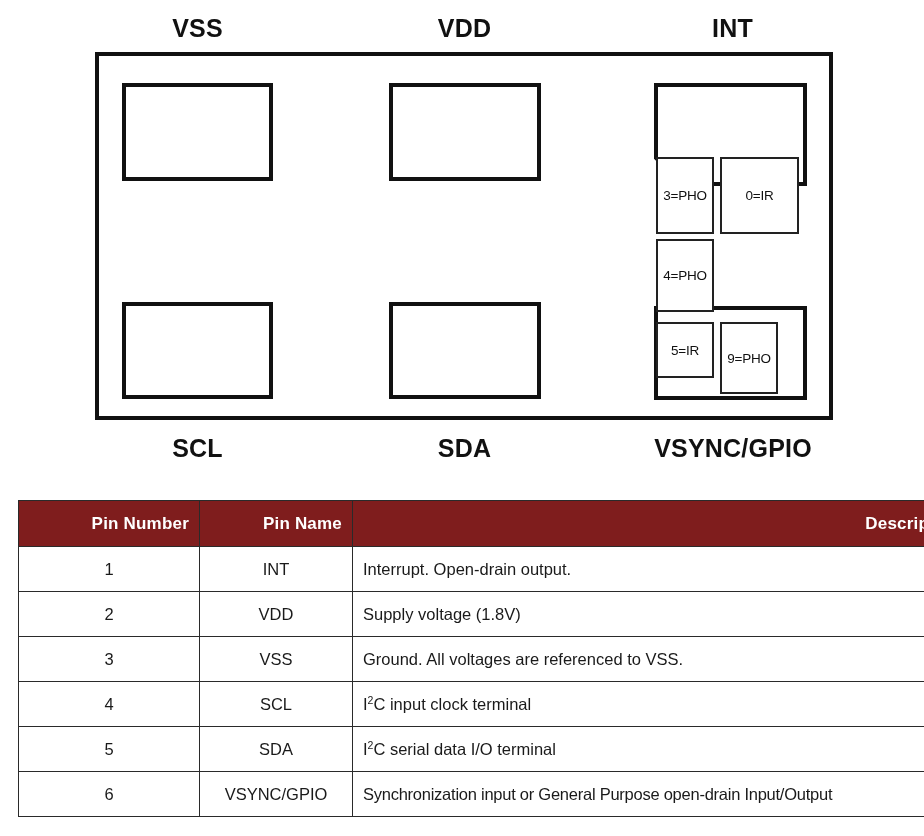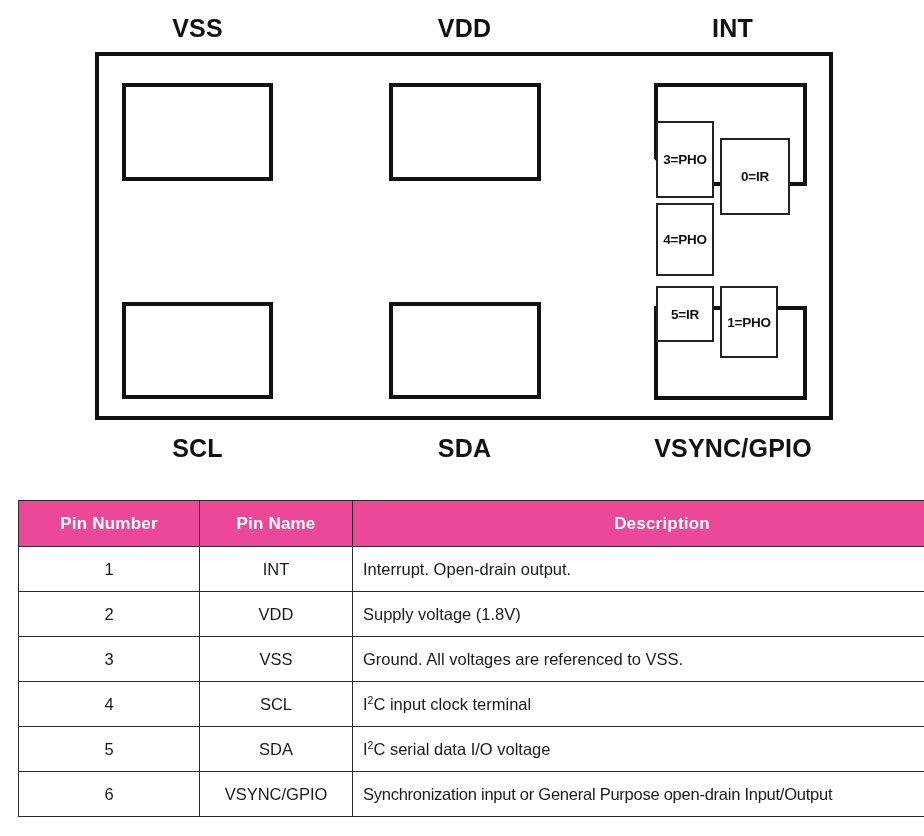--- a/index.html
+++ b/index.html
@@ -70,23 +70,24 @@
   
   .cell {
     position: absolute;
     box-sizing: border-box;
     border: 2px solid #222;
     background: #fff;
     display: flex;
     align-items: center;
     justify-content: center;
     font-size: 13.5px;
-    font-weight: bold;
+    font-weight: normal;
     color: #111;
     letter-spacing: -0.2px;
+    margin-top: 36px;
   }
 
   
   #pin-table-wrap {
     position: absolute;
     left: 18px;
     top: 500px;
     width: 890px;
   }
   table.pin-table {
@@ -96,24 +97,24 @@
   }
   table.pin-table th,
   table.pin-table td {
     border: 1px solid #2a2a2a;
     height: 44px;
     padding: 0 10px;
     font-size: 16.5px;
     vertical-align: middle;
   }
   table.pin-table thead th {
-    background: #ec4899;
+    background: #7f1d1d;
     color: #ffffff;
     font-weight: bold;
-    text-align: center;
+    text-align: right;
     font-size: 17px;
     height: 45px;
     letter-spacing: .2px;
   }
   td.c-num { text-align: center; width: 160px; }
   td.c-name { text-align: center; width: 132px; }
   td.c-desc { text-align: left; width: 598px; }
   td.c-desc.tight { letter-spacing: -0.25px; font-size: 16.5px; }
   sup { font-size: 10.5px; vertical-align: super; line-height: 0; }
 </style>
@@ -135,26 +136,26 @@
 
   <div class="blk blk-chamfer" style="left:654px; top:83px; width:153px; height:103px;">
     <svg width="153" height="103" viewBox="0 0 153 103">
       <path d="M2,2 L151,2 L151,101 L28,101 L2,75 Z" fill="#ffffff" stroke="#111111" stroke-width="4" stroke-linejoin="miter"></path>
     </svg>
   </div>
 
   <div class="blk blk-plain" style="left:654px; top:306px; width:153px; height:94px;"></div>
 
   <div class="cell" style="left:656px; top:121px; width:58px; height:77px;">3=PHO</div>
-  <div class="cell" style="left:720px; top:138px; width:70px; height:77px;text-align:center;">0=IR</div>
+  <div class="cell" style="left:720px; top:121px; width:79px; height:77px;text-align:center;">0=IR</div>
 
   <div class="cell" style="left:656px; top:203px; width:58px; height:73px;text-align:center;">4=PHO</div>
 
   <div class="cell" style="left:656px; top:286px; width:58px; height:56px;">5=IR</div>
-  <div class="cell" style="left:720px; top:286px; width:58px; height:72px;">1=PHO</div>
+  <div class="cell" style="left:720px; top:286px; width:58px; height:72px;">9=PHO</div>
 
   <div class="pin-label" style="left:125px; top:434px; width:145px;">SCL</div>
   <div class="pin-label" style="left:392px; top:434px; width:145px;">SDA</div>
   <div class="pin-label" style="left:638px; top:434px; width:190px;">VSYNC/GPIO</div>
 </div>
 
 <div id="pin-table-wrap">
   <table class="pin-table">
     <thead>
       <tr>
@@ -180,21 +181,21 @@
           <td class="c-desc">Ground. All voltages are referenced to VSS.</td>
         </tr>
         <tr>
           <td class="c-num">4</td>
           <td class="c-name">SCL</td>
           <td class="c-desc"><span>I</span><sup>2</sup><span>C input clock terminal</span></td>
         </tr>
         <tr>
           <td class="c-num">5</td>
           <td class="c-name">SDA</td>
-          <td class="c-desc"><span>I</span><sup>2</sup><span>C serial data I/O voltage</span></td>
+          <td class="c-desc"><span>I</span><sup>2</sup><span>C serial data I/O terminal</span></td>
         </tr>
         <tr>
           <td class="c-num">6</td>
           <td class="c-name">VSYNC/GPIO</td>
           <td class="c-desc tight">Synchronization input or General Purpose open-drain Input/Output</td>
         </tr>
       </tbody>
   </table>
 </div>
 

